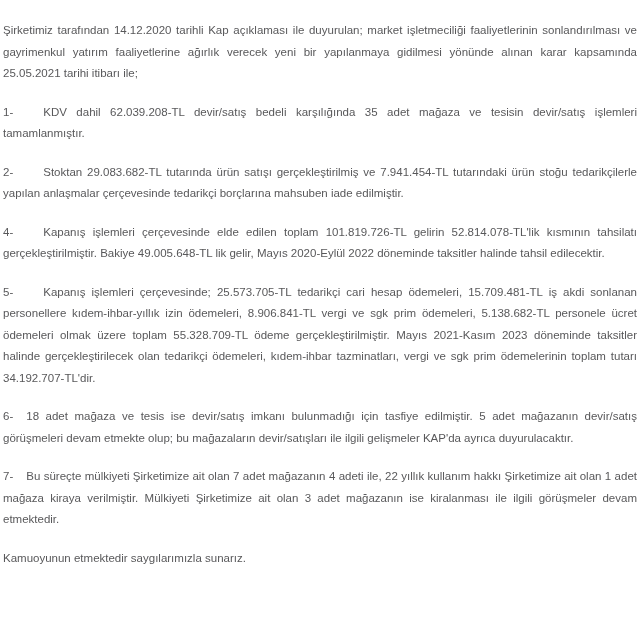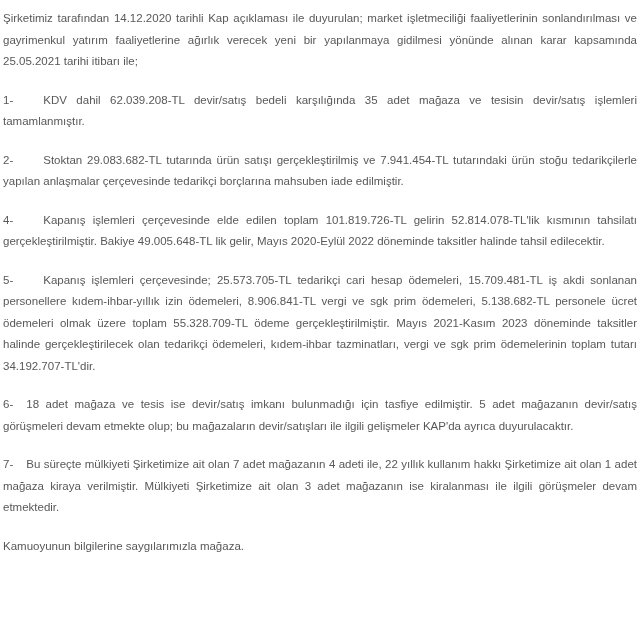--- a/index.html
+++ b/index.html
@@ -13,21 +13,21 @@
     height: 640px;
     padding: 4px 3px 0 3px;
     background: #ffffff;
     font-family: "Liberation Sans", "DejaVu Sans", sans-serif;
     font-size: 11.5px;
     line-height: 21.5px;
     color: #58585a;
     overflow: hidden;
   }
   .para {
-    margin: 4px 0 17px 0;
+    margin: 16px 0 17px 0;
     text-align: justify;
   }
   .para.closing {
     text-align: left;
     margin-bottom: 0;
   }
   .num {
     display: inline;
   }
   .gap {
@@ -50,15 +50,15 @@
 
 
   <p class="para item"><span class="num">4-</span><span class="gap wide"></span><span class="txt">Kapanış işlemleri çerçevesinde elde edilen toplam 101.819.726-TL gelirin 52.814.078-TL'lik kısmının tahsilatı gerçekleştirilmiştir. Bakiye 49.005.648-TL lik gelir, Mayıs 2020-Eylül 2022 döneminde taksitler halinde tahsil edilecektir.</span></p>
 
   <p class="para item"><span class="num">5-</span><span class="gap wide"></span><span class="txt">Kapanış işlemleri çerçevesinde; 25.573.705-TL tedarikçi cari hesap ödemeleri, 15.709.481-TL iş akdi sonlanan personellere kıdem-ihbar-yıllık izin ödemeleri, 8.906.841-TL vergi ve sgk prim ödemeleri, 5.138.682-TL personele ücret ödemeleri olmak üzere toplam 55.328.709-TL ödeme gerçekleştirilmiştir. Mayıs 2021-Kasım 2023 döneminde taksitler halinde gerçekleştirilecek olan tedarikçi ödemeleri, kıdem-ihbar tazminatları, vergi ve sgk prim ödemelerinin toplam tutarı 34.192.707-TL'dir.</span></p>
 
   <p class="para item"><span class="num">6-</span><span class="gap narrow"></span><span class="txt">18 adet mağaza ve tesis ise devir/satış imkanı bulunmadığı için tasfiye edilmiştir. 5 adet mağazanın devir/satış görüşmeleri devam etmekte olup; bu mağazaların devir/satışları ile ilgili gelişmeler KAP'da ayrıca duyurulacaktır.</span></p>
 
   <p class="para item"><span class="num">7-</span><span class="gap narrow"></span><span class="txt">Bu süreçte mülkiyeti Şirketimize ait olan 7 adet mağazanın 4 adeti ile, 22 yıllık kullanım hakkı Şirketimize ait olan 1 adet mağaza kiraya verilmiştir. Mülkiyeti Şirketimize ait olan 3 adet mağazanın ise kiralanması ile ilgili görüşmeler devam etmektedir.</span></p>
 
-  <p class="para closing">Kamuoyunun bilgilerine saygılarımızla mağaza.</p>
+  <p class="para closing">Kamuoyunun etmektedir saygılarımızla sunarız.</p>
 
 </div>
 
 </body></html>

